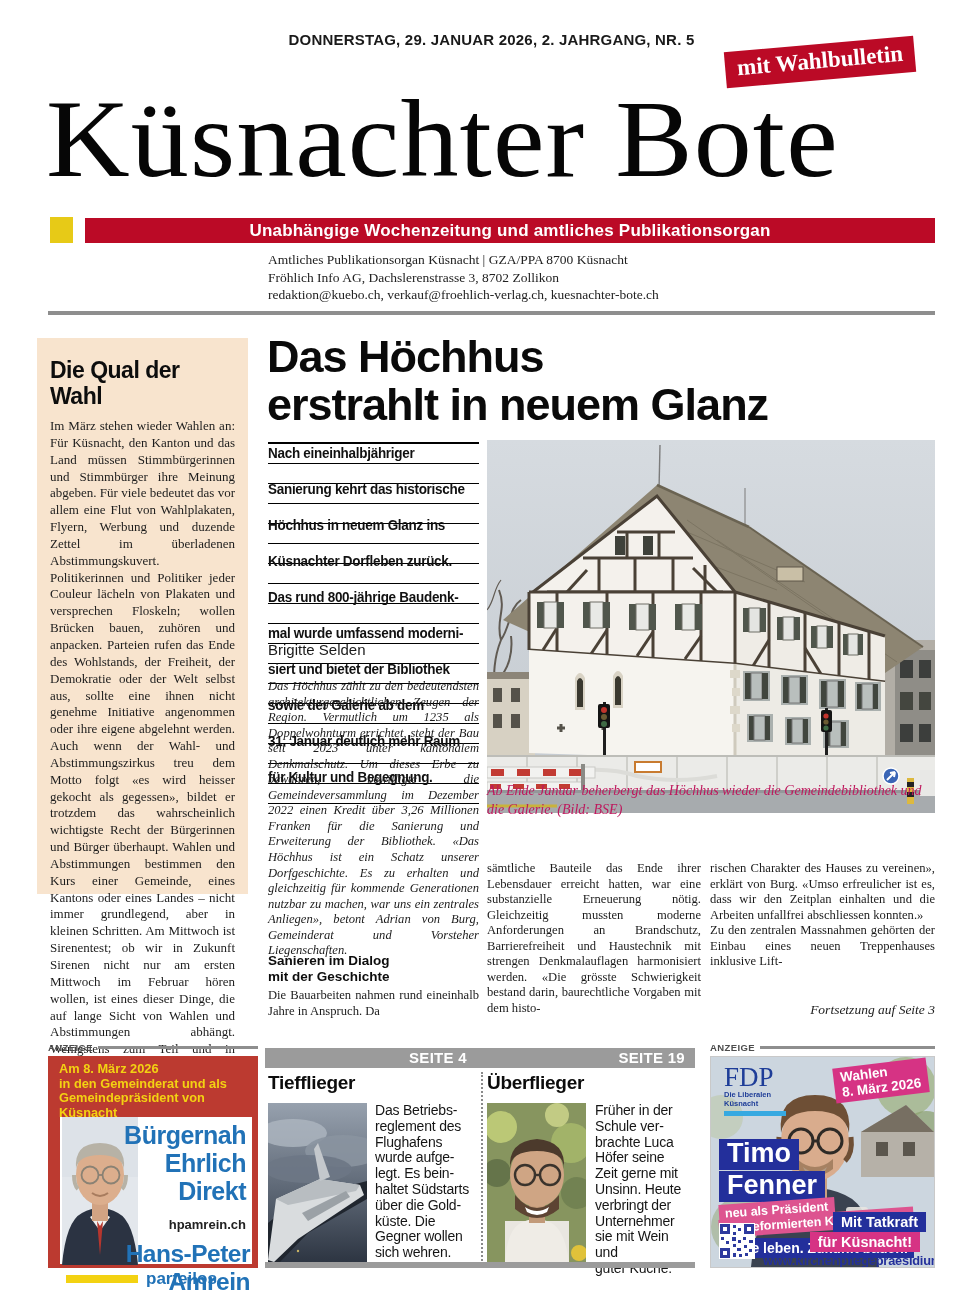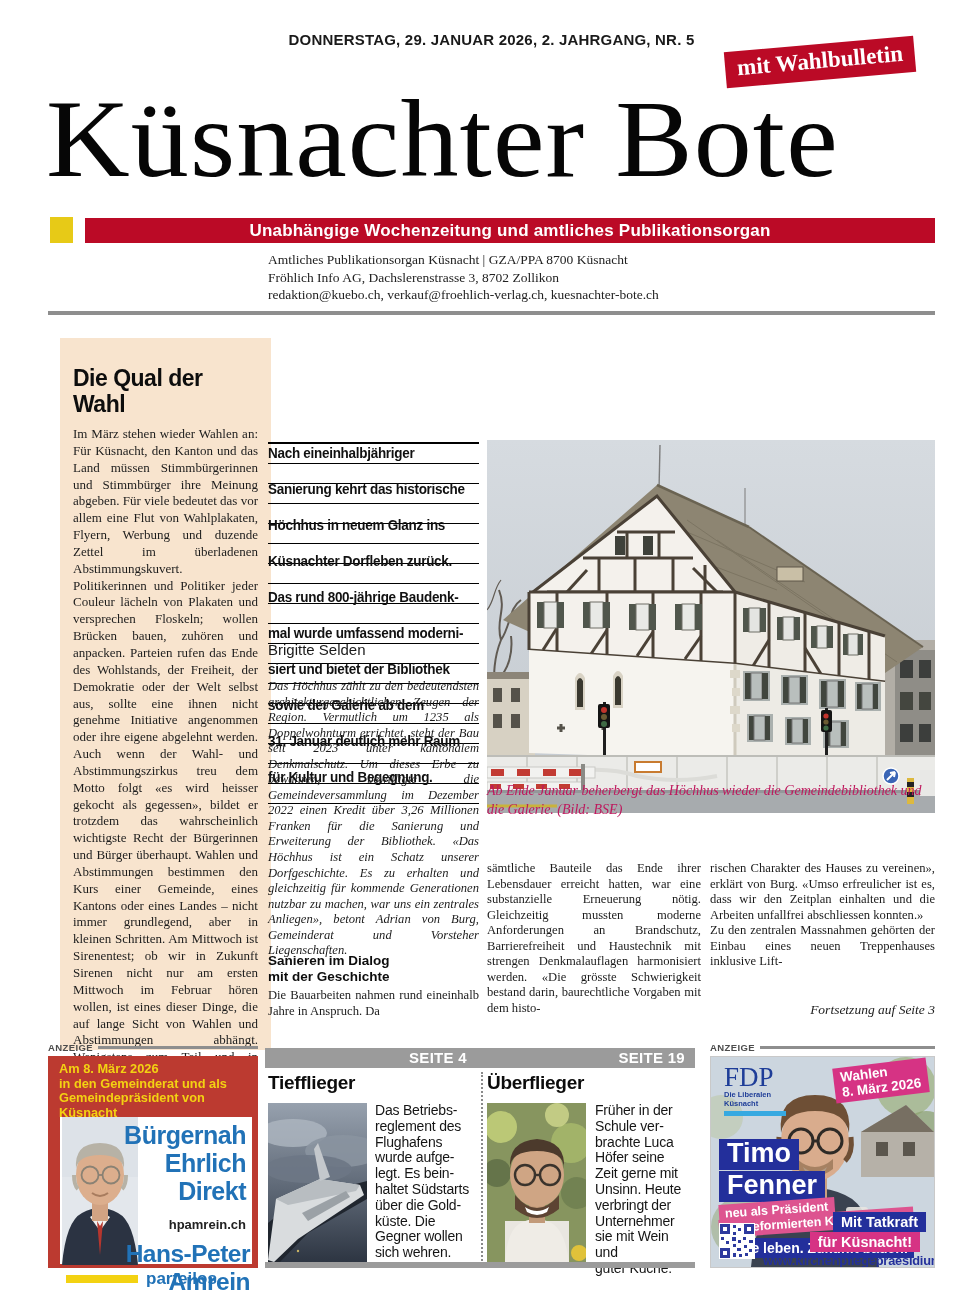--- a/index.html
+++ b/index.html
@@ -17,22 +17,22 @@
             font-size:104px;line-height:104px;color:#060606;white-space:nowrap;
             transform:scale(1.115,1.06);transform-origin:left top;letter-spacing:1px;}
   .tagbar{position:absolute;left:85px;right:38px;top:218px;height:25px;background:#bb0a26;
           color:#fff;font-weight:bold;font-size:17px;text-align:center;line-height:25px;letter-spacing:.2px;}
   .yellowsq{position:absolute;left:50px;top:217px;width:23px;height:26px;background:#e7ca17;}
   .imprint{position:absolute;left:268px;top:251px;font-family:"Liberation Serif",serif;
            font-size:13.5px;line-height:17.5px;color:#222;}
   .toprule{position:absolute;left:48px;right:38px;top:311px;height:4px;background:#8e8e8e;}
 
   
-  .opinion{position:absolute;left:60px;top:338px;width:211px;height:712px;background:#f8e4ce;
-           padding:27px 13px;}
+  .opinion{position:absolute;left:37px;top:338px;width:211px;height:556px;background:#f8e4ce;
+           padding:19px 13px;}
   .opinion h2{margin:0;font-size:23px;letter-spacing:-.5px;line-height:26px;color:#0d0d0d;}
   .opinion .body{margin-top:9px;font-family:"Liberation Serif",serif;font-size:13px;
                  line-height:16.85px;text-align:justify;color:#1c1c1c;}
   .opinion .author{margin-top:2px;text-align:right;font-family:"Liberation Serif",serif;
                    font-style:italic;font-size:13.5px;color:#1c1c1c;}
 
   
   .headline{position:absolute;left:267px;top:333px;width:670px;font-weight:bold;
             font-size:45px;line-height:48px;letter-spacing:-1px;color:#0a0a0a;white-space:pre-line;}
   .lead{position:absolute;left:268px;top:442px;width:211px;border-top:2px solid #000;
@@ -126,20 +126,22 @@
       <div data-interactable="false">redaktion@kuebo.ch, verkauf@froehlich-verlag.ch, kuesnachter-bote.ch</div>
     </div>
   <div class="toprule" data-interactable="false"></div>
 
   <div class="opinion" data-interactable="false">
     <h2 data-interactable="false">Die Qual der Wahl</h2>
     <div class="body" data-interactable="false">Im März stehen wieder Wahlen an: Für Küsnacht, den Kanton und das Land müssen Stimmbürgerinnen und Stimmbürger ihre Meinung abgeben. Für viele bedeutet das vor allem eine Flut von Wahlplakaten, Flyern, Werbung und duzende Zettel im überladenen Abstimmungskuvert. Politikerinnen und Politiker jeder Couleur lächeln von Plakaten und versprechen Floskeln; wollen Brücken bauen, zuhören und anpacken. Parteien rufen das Ende des Wohlstands, der Freiheit, der Demokratie oder der Welt selbst aus, sollte eine ihnen nicht genehme Initiative angenommen oder ihre eigene abgelehnt werden. Auch wenn der Wahl- und Abstimmungszirkus treu dem Motto folgt «es wird heisser gekocht als gegessen», bildet er trotzdem das wahrscheinlich wichtigste Recht der Bürgerinnen und Bürger überhaupt. Wahlen und Abstimmungen bestimmen den Kurs einer Gemeinde, eines Kantons oder eines Landes – nicht immer grundlegend, aber in kleinen Schritten. Am Mittwoch ist Sirenentest; ob wir in Zukunft Sirenen nicht nur am ersten Mittwoch im Februar hören wollen, ist eines dieser Dinge, die auf lange Sicht von Wahlen und Abstimmungen abhängt. Wenigstens zum Teil und in kleinen Schritten.</div>
     <div class="author" data-interactable="false">Björn Reinfried</div>
   </div>
 
+  <div class="headline" data-interactable="false">Das Höchhus
+erstrahlt in neuem Glanz</div>
   <div class="lead" data-interactable="false">
       <div class="lead-line" data-interactable="false"><span>Nach eineinhalbjähriger</span></div>
       <div class="lead-line" data-interactable="false"><span>Sanierung kehrt das historische</span></div>
       <div class="lead-line" data-interactable="false"><span>Höchhus in neuem Glanz ins</span></div>
       <div class="lead-line" data-interactable="false"><span>Küsnachter Dorfleben zurück.</span></div>
       <div class="lead-line" data-interactable="false"><span>Das rund 800-jährige Baudenk-</span></div>
       <div class="lead-line" data-interactable="false"><span>mal wurde umfassend moderni-</span></div>
       <div class="lead-line" data-interactable="false"><span>siert und bietet der Bibliothek</span></div>
       <div class="lead-line" data-interactable="false"><span>sowie der Galerie ab dem</span></div>
       <div class="lead-line" data-interactable="false"><span>31. Januar deutlich mehr Raum</span></div>

